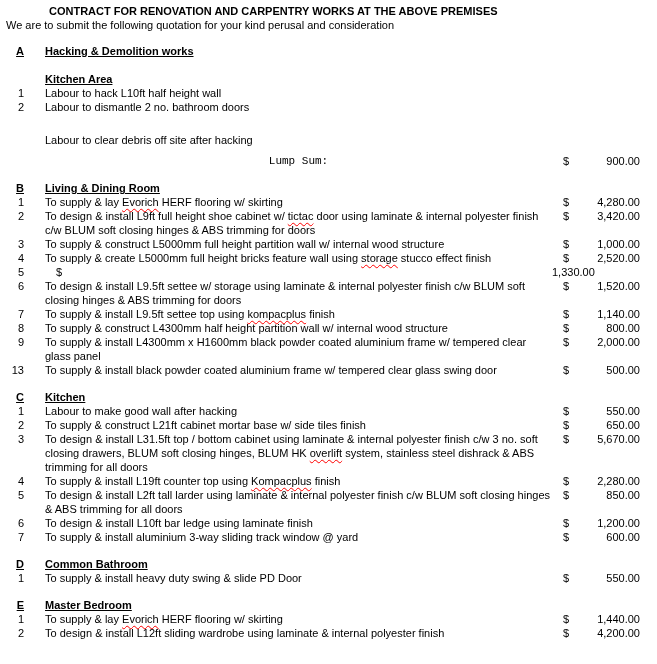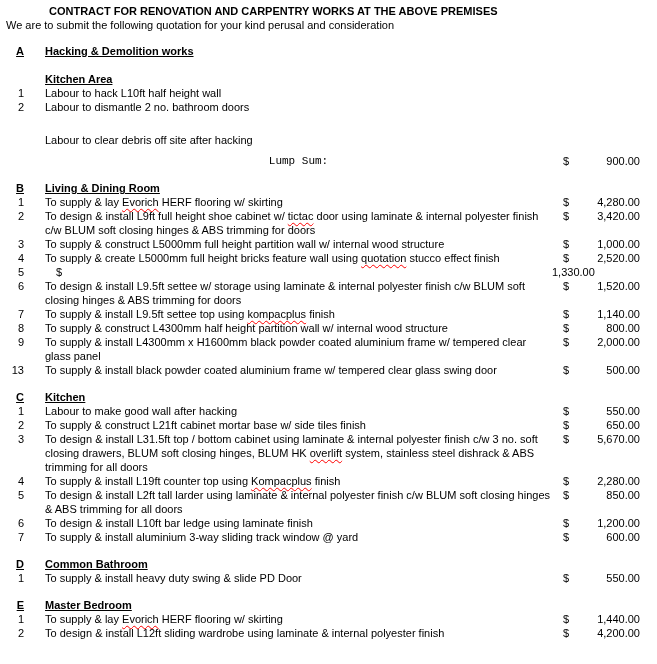--- a/index.html
+++ b/index.html
@@ -122,21 +122,21 @@
         <div class="cell-amt">3,420.00</div>
       </div>
       <div class="row">
         <div class="cell-num">3</div>
         <div class="cell-desc">To supply &amp; construct L5000mm full height partition wall w/ internal wood structure</div>
         <div class="cell-cur">$</div>
         <div class="cell-amt">1,000.00</div>
       </div>
       <div class="row">
         <div class="cell-num">4</div>
-        <div class="cell-desc">To supply &amp; create L5000mm full height bricks feature wall using <span class="sp">quotation</span> stucco effect finish</div>
+        <div class="cell-desc">To supply &amp; create L5000mm full height bricks feature wall using <span class="sp">storage</span> stucco effect finish</div>
         <div class="cell-cur">$</div>
         <div class="cell-amt">2,520.00</div>
       </div>
       <div class="row">
         <div class="cell-num">5</div>
         <div class="cell-cur">$</div>
         <div class="cell-amt">1,330.00</div>
       </div>
       <div class="row">
         <div class="cell-num">6</div>

